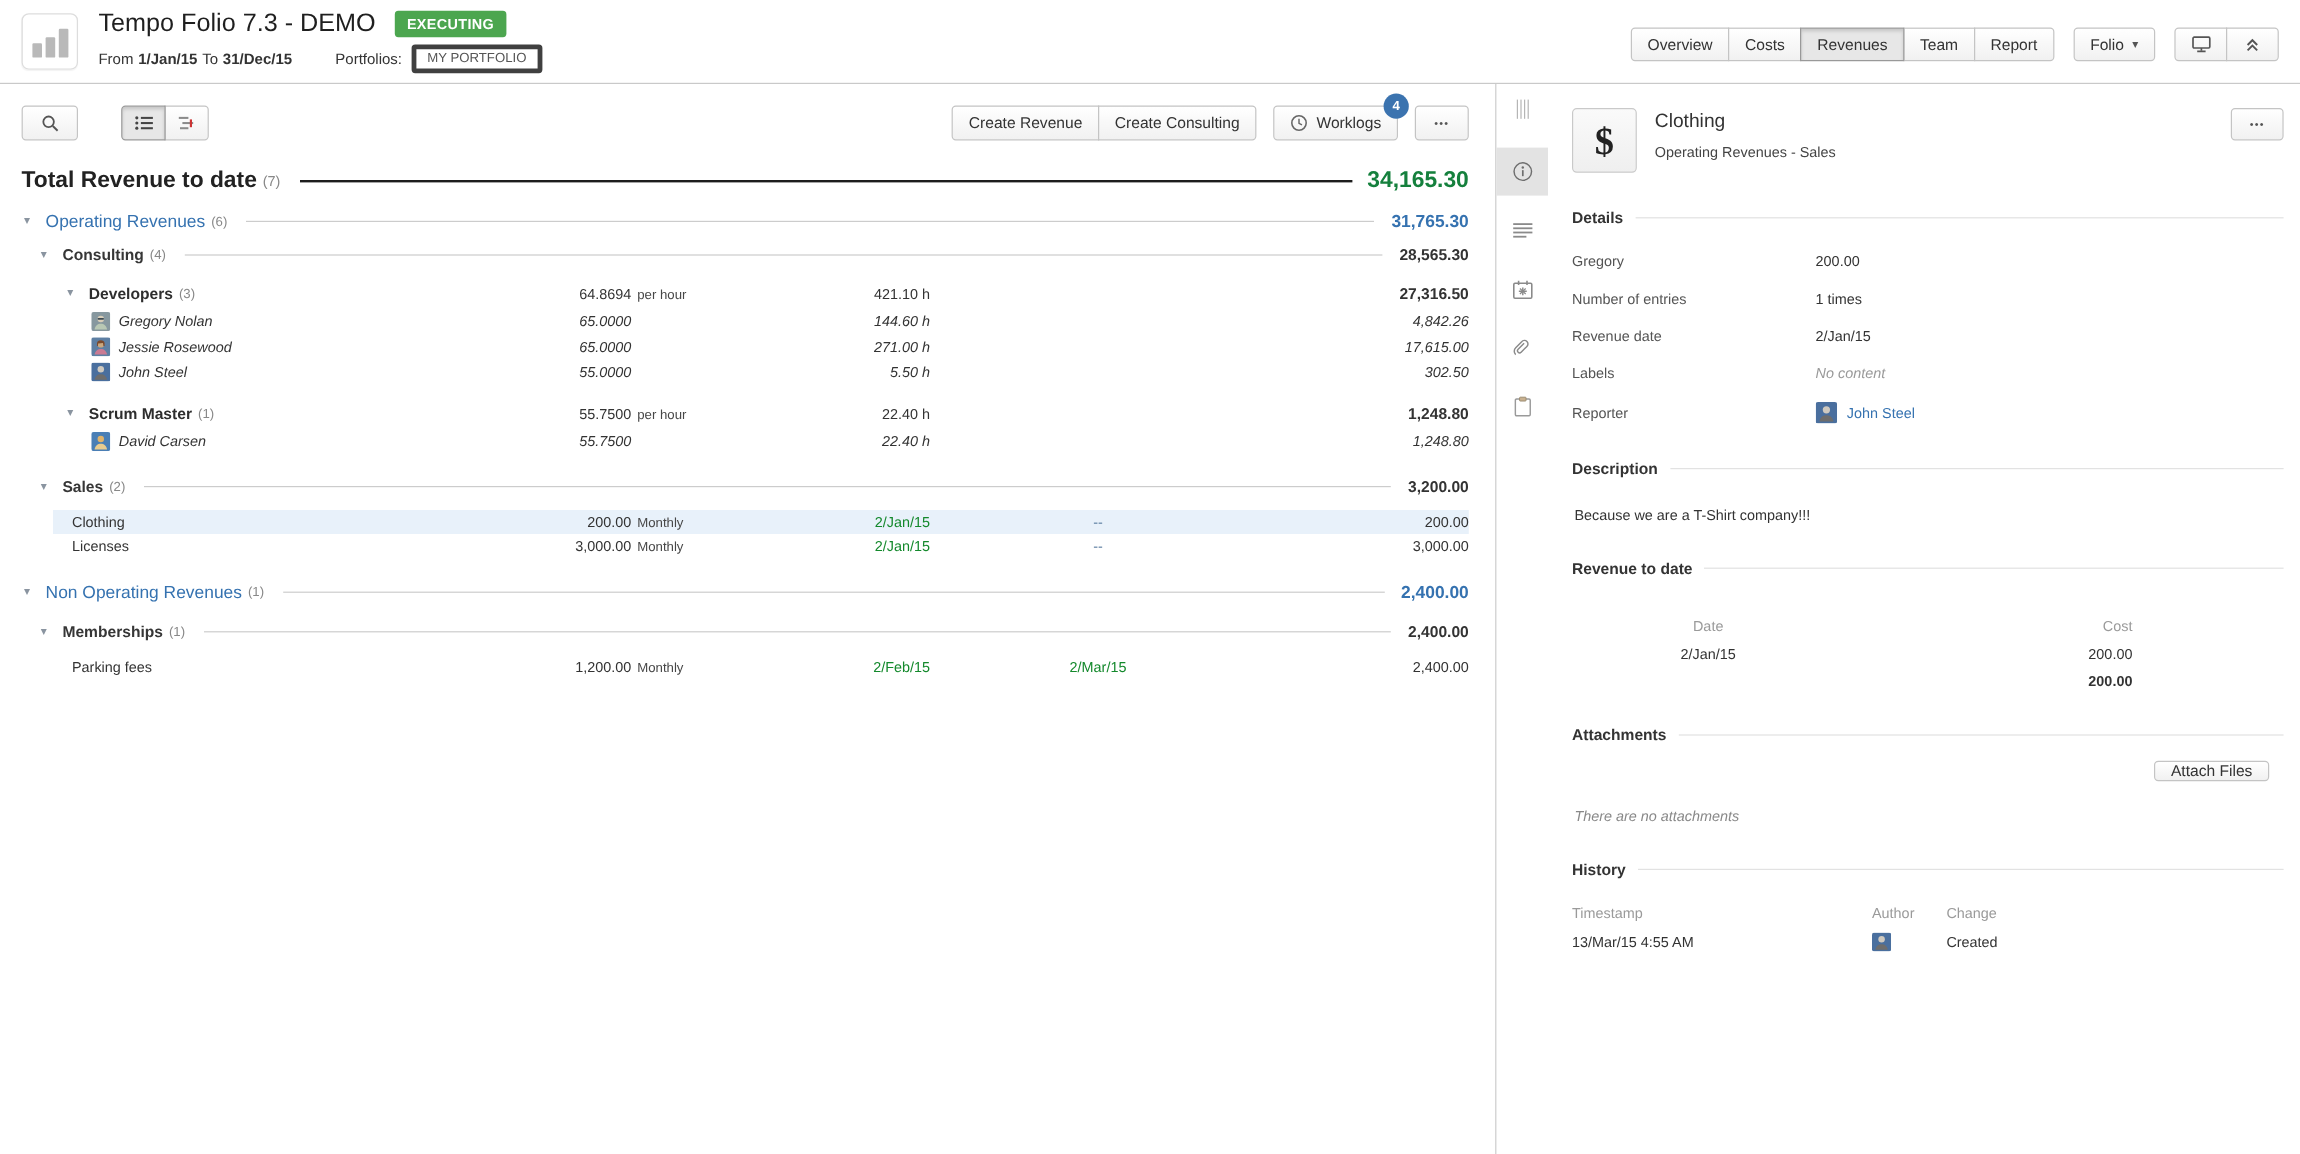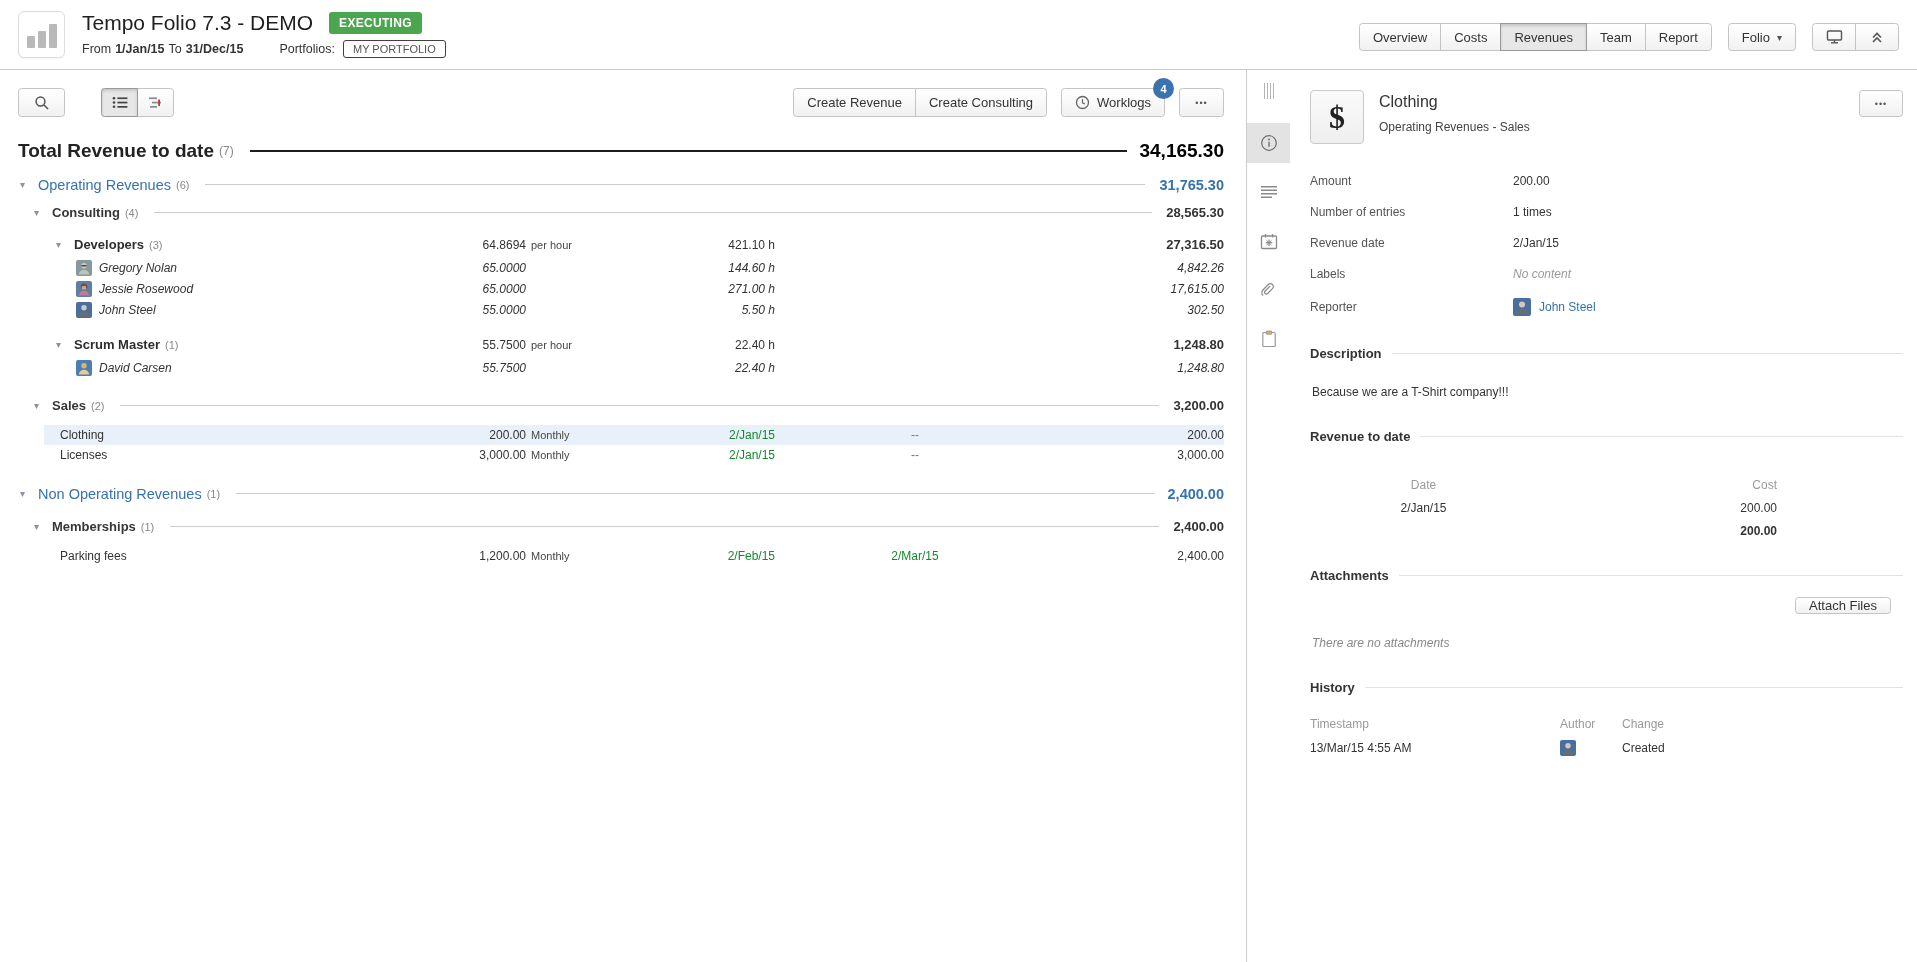--- a/index.html
+++ b/index.html
@@ -12,21 +12,21 @@
   .logo i{display:block;width:8px;background:#b9b9b9;border-radius:1px;}
   .logo i.b1{height:12px}.logo i.b2{height:17px}.logo i.b3{height:24px}
   .title-block{margin-left:17px;}
   .title-row{display:flex;align-items:center;gap:16px;}
   .app-title{font-size:21px;color:#1f1f1f;}
   .badge-exec{background:var(--executing,#4CA64F);color:#fff;font-size:12px;font-weight:bold;padding:4px 10px;border-radius:3px;letter-spacing:.3px;}
   .subtitle-row{margin-top:5px;font-size:12.5px;color:#333;display:flex;align-items:center;}
   .subtitle-row b{font-weight:bold;}
   .subtitle-row .seg{margin-right:4px;}
   .portfolios-label{margin-left:36px;margin-right:8px;}
-  .badge-portfolio{border:1px solid #404040;border-radius:3px;padding:2px 9px;font-size:11px;color:#555;background:#fff;}
+  .badge-portfolio{border:4px solid #404040;border-radius:3px;padding:2px 9px;font-size:11px;color:#555;background:#fff;}
   .top-right{margin-left:auto;display:flex;align-items:flex-start;gap:16px;align-self:flex-start;margin-top:10px;}
   .btn{display:inline-flex;align-items:center;justify-content:center;height:28px;padding:0 13px;background:linear-gradient(#fff,#f1f1f1);border:1px solid #c4c4c4;font-size:13px;color:#333;box-sizing:border-box;cursor:pointer;white-space:nowrap;}
   .btngroup{display:flex;}
   .btngroup .btn{margin-left:-1px;border-radius:0;}
   .btngroup .btn:first-child{margin-left:0;border-radius:3.5px 0 0 3.5px;}
   .btngroup .btn:last-child{border-radius:0 3.5px 3.5px 0;}
   .btn.single{border-radius:3.5px;}
   .btn.sel{background:#e7e7e7;border-color:#999;box-shadow:inset 0 2px 3px rgba(0,0,0,.14);position:relative;z-index:1;}
   .caret{font-size:10px;margin-left:7px;color:#555;}
   .icon-btn svg{display:block;}
@@ -68,21 +68,21 @@
   .c-h{width:192px;flex:none;text-align:right;padding-right:10px;box-sizing:border-box;font-size:12px;color:#333;}
   .c-d2{width:220px;flex:none;text-align:center;padding-left:40px;box-sizing:border-box;font-size:12px;}
   .c-val{width:219px;flex:none;text-align:right;font-size:12px;color:#333;}
   .date{color:var(--green,#14892c);}
   .nodate{color:#5b7da0;}
 
   .trow.total{height:36px;margin-top:8px;padding-left:18px;}
   .trow.total .name{font-size:19px;font-weight:bold;color:#222;}
   .trow.total .count{font-size:12px;}
   .trow.total .rule{border-top:2px solid #1d1d1d;margin-right:12px;}
-  .trow.total .c-val,.v-total{font-size:19px;font-weight:bold;color:#000000;width:auto;}
+  .trow.total .c-val,.v-total{font-size:19px;font-weight:bold;color:#15803d;width:auto;}
   .trow.lvl1{height:27px;margin-top:2px;padding-left:20px;}
   .trow.lvl1 .name{font-size:14.5px;color:var(--accent,#3572b0);}
   .v-blue{font-size:14.5px;font-weight:bold;color:var(--accent,#3572b0);width:auto;}
   .trow.lvl2{height:25px;margin-top:2px;padding-left:34px;}
   .trow.lvl2 .name{font-weight:bold;color:#363636;}
   .v-g2{font-size:13px;font-weight:bold;color:#333;width:auto;}
   .trow.lvl3{height:25px;margin-top:3px;padding-left:56px;}
   .trow.lvl3 .name{font-weight:bold;color:#2e2e2e;}
   .v-sub{font-weight:bold;font-size:13px;}
   .trow.lvlu{height:21px;padding-left:76px;font-size:12px;font-style:italic;}
@@ -496,23 +496,27 @@
         <div class="d-titles">
           <div class="d-title">Clothing</div>
           <div class="d-subtitle">Operating Revenues - Sales</div>
         </div>
         <button class="btn single d-more">
             <span style="font-size:9px">•••</span>
           </button>
       </div>
 
       <div class="section">
+        <div class="sec-head">
+            <span class="t">Details</span>
+            <span class="ln"></span>
+          </div>
         <div class="fields">
           <div class="field">
-            <span class="lab">Amount</span>
+            <span class="lab">Gregory</span>
             <span class="val">200.00</span>
           </div>
           <div class="field">
             <span class="lab">Number of entries</span>
             <span class="val">1 times</span>
           </div>
           <div class="field">
             <span class="lab">Revenue date</span>
             <span class="val">2/Jan/15</span>
           </div>

